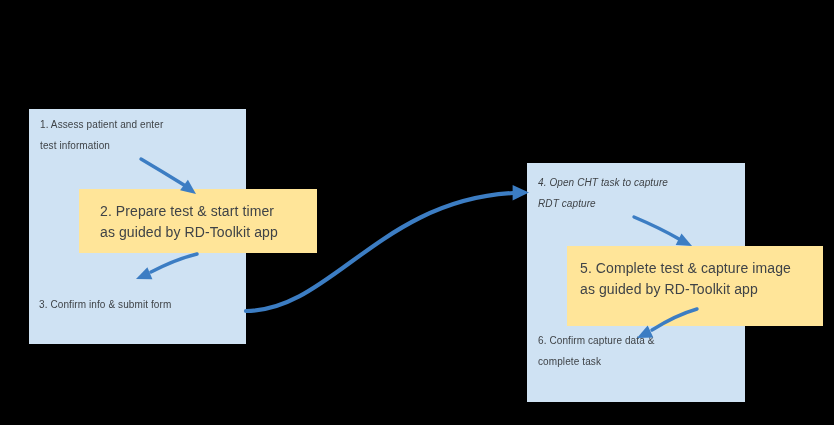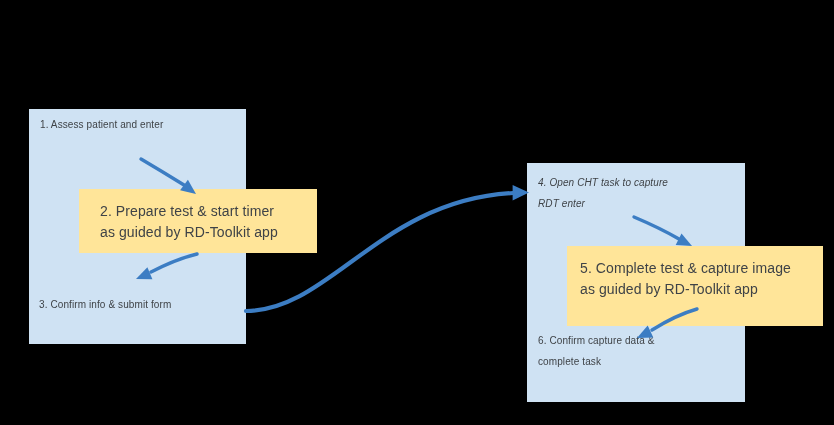--- a/index.html
+++ b/index.html
@@ -66,34 +66,35 @@
 <body>
 
 <div class="stage">
 
   <div class="panel panel-left"></div>
 
   <div class="panel panel-right"></div>
 
   <div class="step-text text-s1">
     <span class="line">1. Assess patient and enter</span>
+    <span class="line">test information</span>
   </div>
 
   <div class="note note-step2">
     <span class="line">2. Prepare test &amp; start timer</span>
     <span class="line">as guided by RD-Toolkit app</span>
   </div>
 
   <div class="step-text text-s3">
     <span class="line">3. Confirm info &amp; submit form</span>
   </div>
 
   <div class="step-text text-s4">
     <span class="line">4. Open CHT task to capture</span>
-    <span class="line">RDT enter</span>
+    <span class="line">RDT capture</span>
   </div>
 
   <div class="note note-step5">
     <span class="line">5. Complete test &amp; capture image</span>
     <span class="line">as guided by RD-Toolkit app</span>
   </div>
 
   <div class="step-text text-s6">
     <span class="line">6. Confirm capture data &amp;</span>
     <span class="line">complete task</span>

